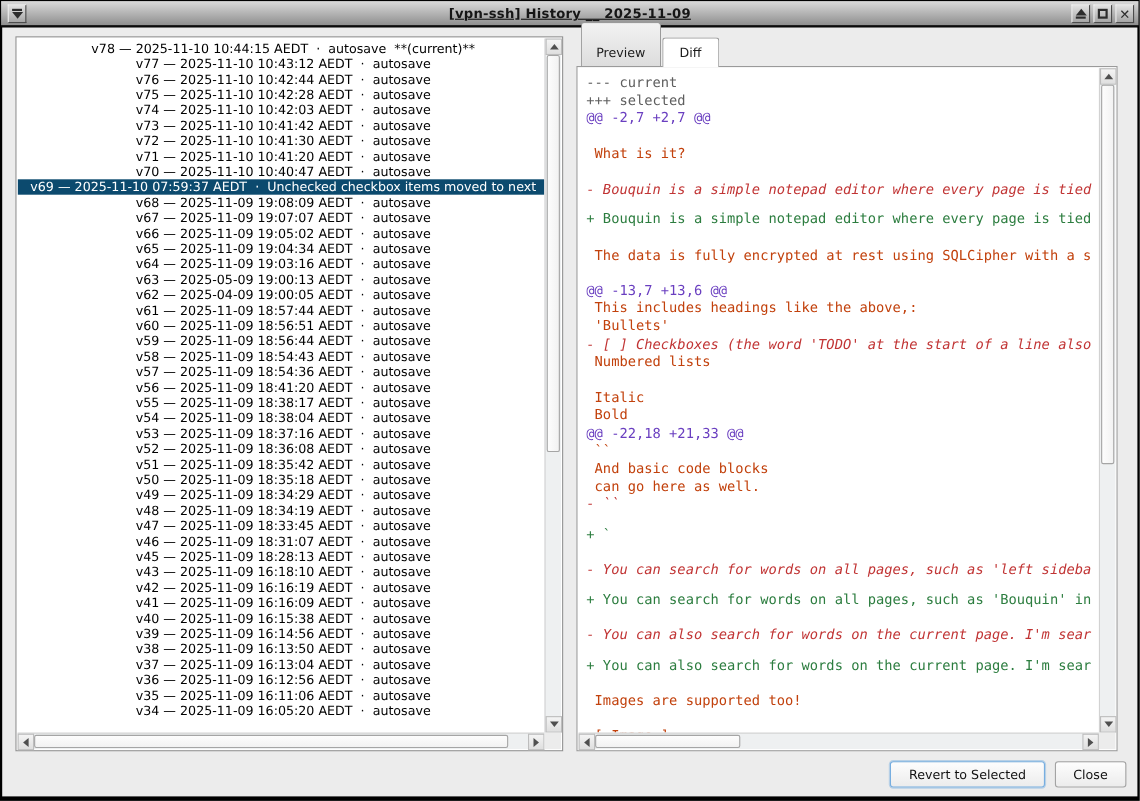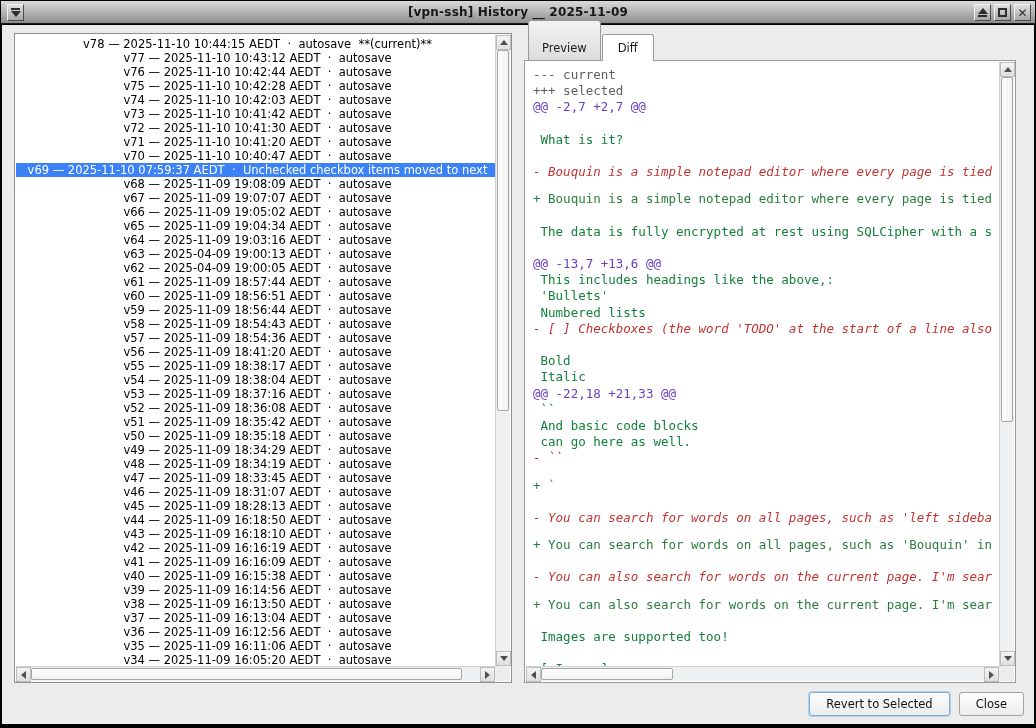--- a/index.html
+++ b/index.html
@@ -9,21 +9,21 @@
     background:#000;overflow:hidden;
     font-family:"DejaVu Sans","Liberation Sans",sans-serif;
   }
   
   .titlebar{
     position:absolute;top:1px;left:1px;right:1px;height:23px;
     background:linear-gradient(#dadada,#8e8e8e);
     border-bottom:1px solid #1a1a1a;
     display:flex;align-items:center;justify-content:center;
   }
-  .title-text{font-size:12px;font-weight:bold;color:#161616;letter-spacing:.2px;}
+  .title-text{font-size:12px;font-weight:bold;color:#161616;letter-spacing:.2px;text-decoration:underline;}
   .tbtn{
     position:absolute;top:3px;width:17px;height:17px;
     background:linear-gradient(#e2e2e2,#a6a6a6);
     border:1px solid;border-color:#f2f2f2 #4c4c4c #4c4c4c #f2f2f2;
     display:flex;align-items:center;justify-content:center;cursor:default;
   }
   .tbtn-menu{left:6px;}
   .tbtn-shade{right:44px;}
   .tbtn-max{right:24px;}
   .tbtn-close{right:4px;}
@@ -45,21 +45,21 @@
   }
   .history-panel{left:12px;top:8px;width:498px;height:650px;text-align:center;}
   .list-viewport{
     position:absolute;top:1px;left:1px;right:16px;bottom:16px;
     overflow:hidden;background:#fff;padding-top:2px;
   }
   .hist-row{
     height:14px;line-height:14px;font-size:11.5px;color:#000;
     padding-left:4px;white-space:pre;overflow:hidden;
   }
-  .hist-row.selected{background:#3b82f6;color:#fff;}
+  .hist-row.selected{background:#0c4a6e;color:#fff;}
   
   .sb{position:absolute;background:#eef0f1;}
   .sb-v{top:1px;right:1px;bottom:16px;width:15px;border-left:1px solid #d2d2d2;}
   .sb-h{left:1px;bottom:1px;right:16px;height:15px;border-top:1px solid #d2d2d2;}
   .sb-corner{position:absolute;right:1px;bottom:1px;width:15px;height:15px;background:#ececec;}
   .sb-btn{
     position:absolute;width:14px;height:15px;
     background:linear-gradient(#f4f4f4,#dfdfdf);
     border:1px solid #bdbdbd;
     display:flex;align-items:center;justify-content:center;
@@ -102,21 +102,21 @@
   .diff-panel{left:522px;top:35px;width:492px;height:623px;border-color:#9a9a9a;}
   .diff-viewport{
     position:absolute;top:1px;left:1px;right:16px;bottom:16px;
     overflow:hidden;background:#fff;
     padding:5px 0 0 7px;
     font-family:"DejaVu Sans Mono","Liberation Mono",monospace;
     font-size:12.5px;
   }
   .diff-line{height:16.2px;line-height:16.2px;white-space:pre;overflow:hidden;}
   .k-meta{color:#5e5e5e;}
-  .k-ctx{color:#15803d;}
+  .k-ctx{color:#c2410c;}
   .k-del{color:#c13434;font-style:italic;}
   .k-add{color:#2c7d3f;margin-top:11px;}
   .k-hunk{color:#6a3fc0;}
   
   .btnbar{
     position:absolute;left:0;right:0;bottom:0;height:40px;
     display:flex;align-items:center;justify-content:flex-end;gap:9px;
     padding-right:10px;
   }
   .pushbtn{
@@ -167,40 +167,39 @@
           <div class="hist-row">v73 — 2025-11-10 10:41:42 AEDT  ·  autosave</div>
           <div class="hist-row">v72 — 2025-11-10 10:41:30 AEDT  ·  autosave</div>
           <div class="hist-row">v71 — 2025-11-10 10:41:20 AEDT  ·  autosave</div>
           <div class="hist-row">v70 — 2025-11-10 10:40:47 AEDT  ·  autosave</div>
           <div class="hist-row selected">v69 — 2025-11-10 07:59:37 AEDT  ·  Unchecked checkbox items moved to next</div>
           <div class="hist-row">v68 — 2025-11-09 19:08:09 AEDT  ·  autosave</div>
           <div class="hist-row">v67 — 2025-11-09 19:07:07 AEDT  ·  autosave</div>
           <div class="hist-row">v66 — 2025-11-09 19:05:02 AEDT  ·  autosave</div>
           <div class="hist-row">v65 — 2025-11-09 19:04:34 AEDT  ·  autosave</div>
           <div class="hist-row">v64 — 2025-11-09 19:03:16 AEDT  ·  autosave</div>
-          <div class="hist-row">v63 — 2025-04-09 19:00:13 AEDT  ·  autosave</div>
+          <div class="hist-row">v63 — 2025-05-09 19:00:13 AEDT  ·  autosave</div>
           <div class="hist-row">v62 — 2025-04-09 19:00:05 AEDT  ·  autosave</div>
           <div class="hist-row">v61 — 2025-11-09 18:57:44 AEDT  ·  autosave</div>
           <div class="hist-row">v60 — 2025-11-09 18:56:51 AEDT  ·  autosave</div>
           <div class="hist-row">v59 — 2025-11-09 18:56:44 AEDT  ·  autosave</div>
           <div class="hist-row">v58 — 2025-11-09 18:54:43 AEDT  ·  autosave</div>
           <div class="hist-row">v57 — 2025-11-09 18:54:36 AEDT  ·  autosave</div>
           <div class="hist-row">v56 — 2025-11-09 18:41:20 AEDT  ·  autosave</div>
           <div class="hist-row">v55 — 2025-11-09 18:38:17 AEDT  ·  autosave</div>
           <div class="hist-row">v54 — 2025-11-09 18:38:04 AEDT  ·  autosave</div>
           <div class="hist-row">v53 — 2025-11-09 18:37:16 AEDT  ·  autosave</div>
           <div class="hist-row">v52 — 2025-11-09 18:36:08 AEDT  ·  autosave</div>
           <div class="hist-row">v51 — 2025-11-09 18:35:42 AEDT  ·  autosave</div>
           <div class="hist-row">v50 — 2025-11-09 18:35:18 AEDT  ·  autosave</div>
           <div class="hist-row">v49 — 2025-11-09 18:34:29 AEDT  ·  autosave</div>
           <div class="hist-row">v48 — 2025-11-09 18:34:19 AEDT  ·  autosave</div>
           <div class="hist-row">v47 — 2025-11-09 18:33:45 AEDT  ·  autosave</div>
           <div class="hist-row">v46 — 2025-11-09 18:31:07 AEDT  ·  autosave</div>
           <div class="hist-row">v45 — 2025-11-09 18:28:13 AEDT  ·  autosave</div>
-          <div class="hist-row">v44 — 2025-11-09 16:18:50 AEDT  ·  autosave</div>
           <div class="hist-row">v43 — 2025-11-09 16:18:10 AEDT  ·  autosave</div>
           <div class="hist-row">v42 — 2025-11-09 16:16:19 AEDT  ·  autosave</div>
           <div class="hist-row">v41 — 2025-11-09 16:16:09 AEDT  ·  autosave</div>
           <div class="hist-row">v40 — 2025-11-09 16:15:38 AEDT  ·  autosave</div>
           <div class="hist-row">v39 — 2025-11-09 16:14:56 AEDT  ·  autosave</div>
           <div class="hist-row">v38 — 2025-11-09 16:13:50 AEDT  ·  autosave</div>
           <div class="hist-row">v37 — 2025-11-09 16:13:04 AEDT  ·  autosave</div>
           <div class="hist-row">v36 — 2025-11-09 16:12:56 AEDT  ·  autosave</div>
           <div class="hist-row">v35 — 2025-11-09 16:11:06 AEDT  ·  autosave</div>
           <div class="hist-row">v34 — 2025-11-09 16:05:20 AEDT  ·  autosave</div>
@@ -240,25 +239,25 @@
           <div class="diff-line k-ctx"> What is it?</div>
           <div class="diff-line k-ctx"> </div>
           <div class="diff-line k-del">- Bouquin is a simple notepad editor where every page is tied</div>
           <div class="diff-line k-add">+ Bouquin is a simple notepad editor where every page is tied</div>
           <div class="diff-line k-ctx"> </div>
           <div class="diff-line k-ctx"> The data is fully encrypted at rest using SQLCipher with a s</div>
           <div class="diff-line k-ctx"> </div>
           <div class="diff-line k-hunk">@@ -13,7 +13,6 @@</div>
           <div class="diff-line k-ctx"> This includes headings like the above,:</div>
           <div class="diff-line k-ctx"> 'Bullets'</div>
+          <div class="diff-line k-del">- [ ] Checkboxes (the word 'TODO' at the start of a line also</div>
           <div class="diff-line k-ctx"> Numbered lists</div>
-          <div class="diff-line k-del">- [ ] Checkboxes (the word 'TODO' at the start of a line also</div>
-          <div class="diff-line k-ctx"> </div>
+          <div class="diff-line k-ctx"> </div>
+          <div class="diff-line k-ctx"> Italic</div>
           <div class="diff-line k-ctx"> Bold</div>
-          <div class="diff-line k-ctx"> Italic</div>
           <div class="diff-line k-hunk">@@ -22,18 +21,33 @@</div>
           <div class="diff-line k-ctx"> ``</div>
           <div class="diff-line k-ctx"> And basic code blocks</div>
           <div class="diff-line k-ctx"> can go here as well.</div>
           <div class="diff-line k-del">- ``</div>
           <div class="diff-line k-add">+ `</div>
           <div class="diff-line k-ctx"> </div>
           <div class="diff-line k-del">- You can search for words on all pages, such as 'left sideba</div>
           <div class="diff-line k-add">+ You can search for words on all pages, such as 'Bouquin' in</div>
           <div class="diff-line k-ctx"> </div>

